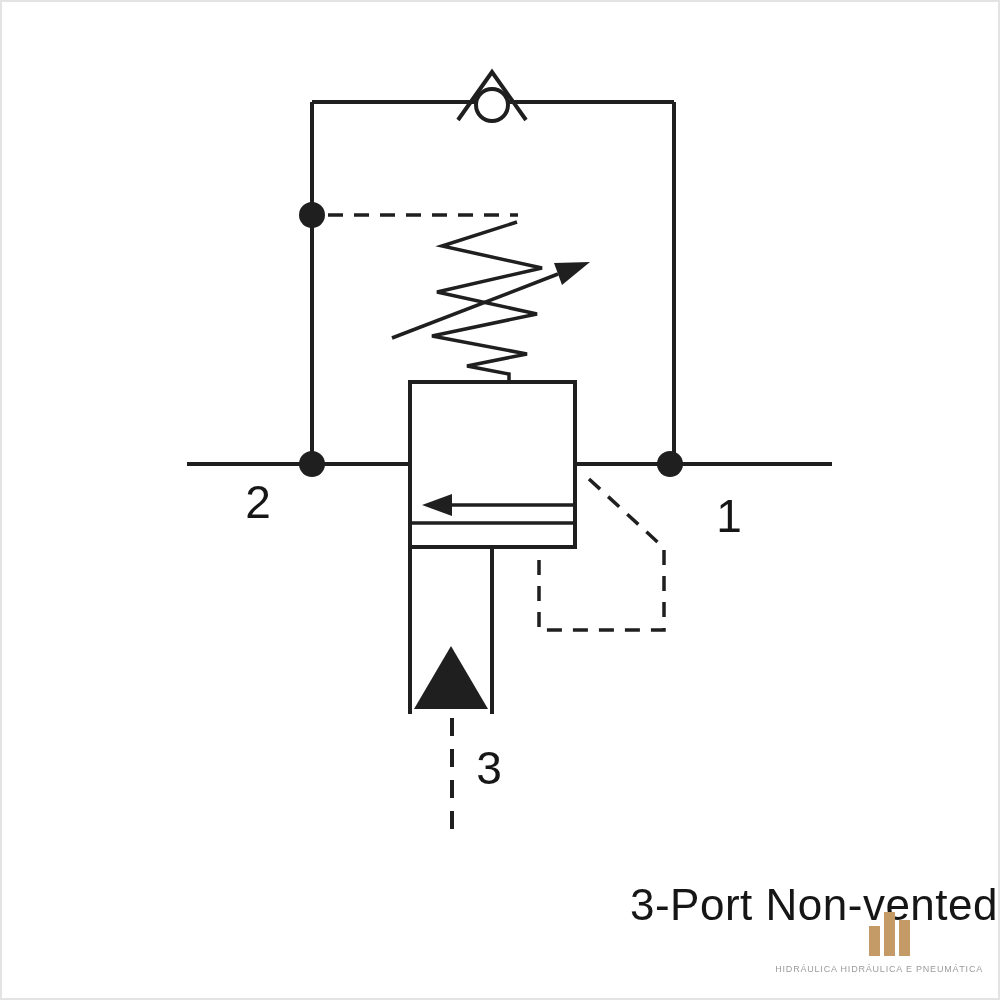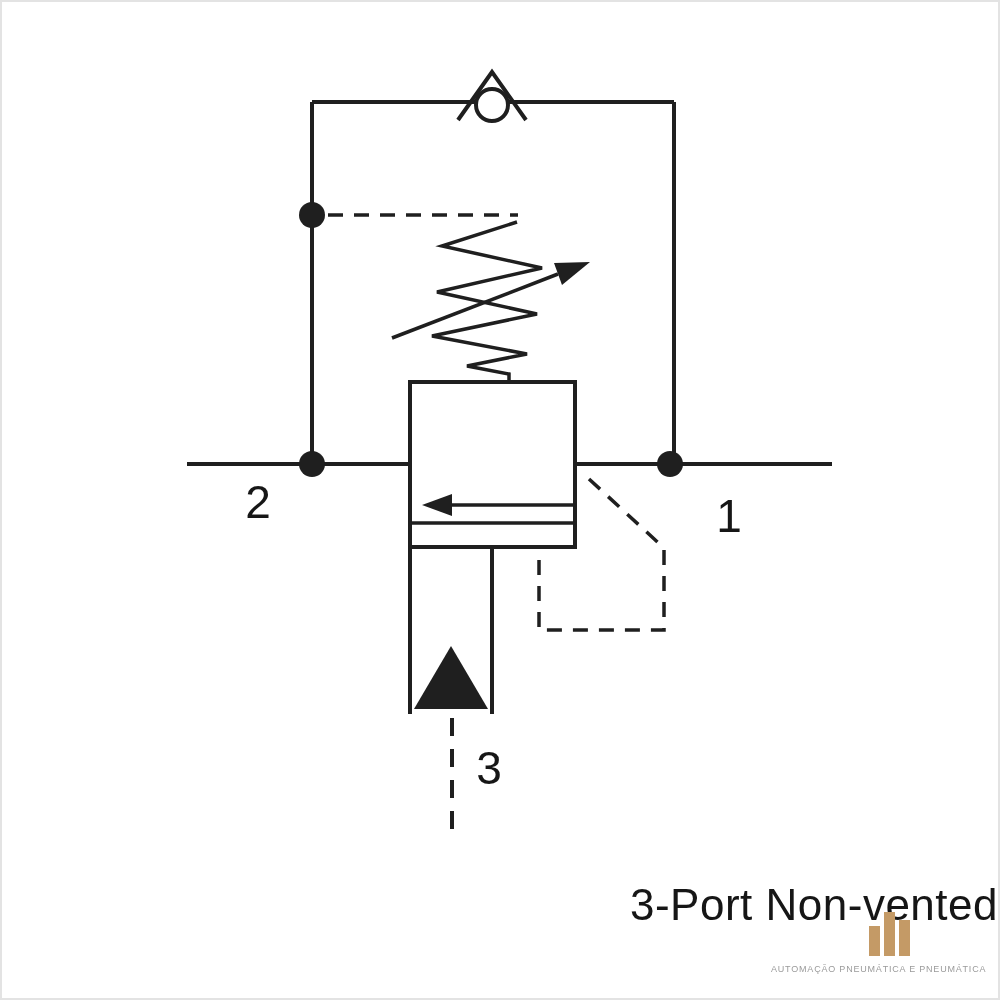--- a/index.html
+++ b/index.html
@@ -120,16 +120,16 @@
   <div class="diagram-title">3-Port Non-vented</div>
 
   <div class="logo">
     <div class="logo-icon-wrap">
       <svg width="46" height="50" viewBox="0 0 46 50">
         <rect x="2" y="16" width="11" height="30" fill="#c49a66"></rect>
         <rect x="17" y="2" width="11" height="44" fill="#c49a66"></rect>
         <rect x="32" y="10" width="11" height="36" fill="#c49a66"></rect>
       </svg>
     </div>
-    <div class="tagline">AUTOMAÇÃO PNEUMÁTICA E PNEUMÁTICA</div>
+    <div class="tagline">HIDRÁULICA HIDRÁULICA E PNEUMÁTICA</div>
   </div>
 
 </div>
 
 </body></html>

